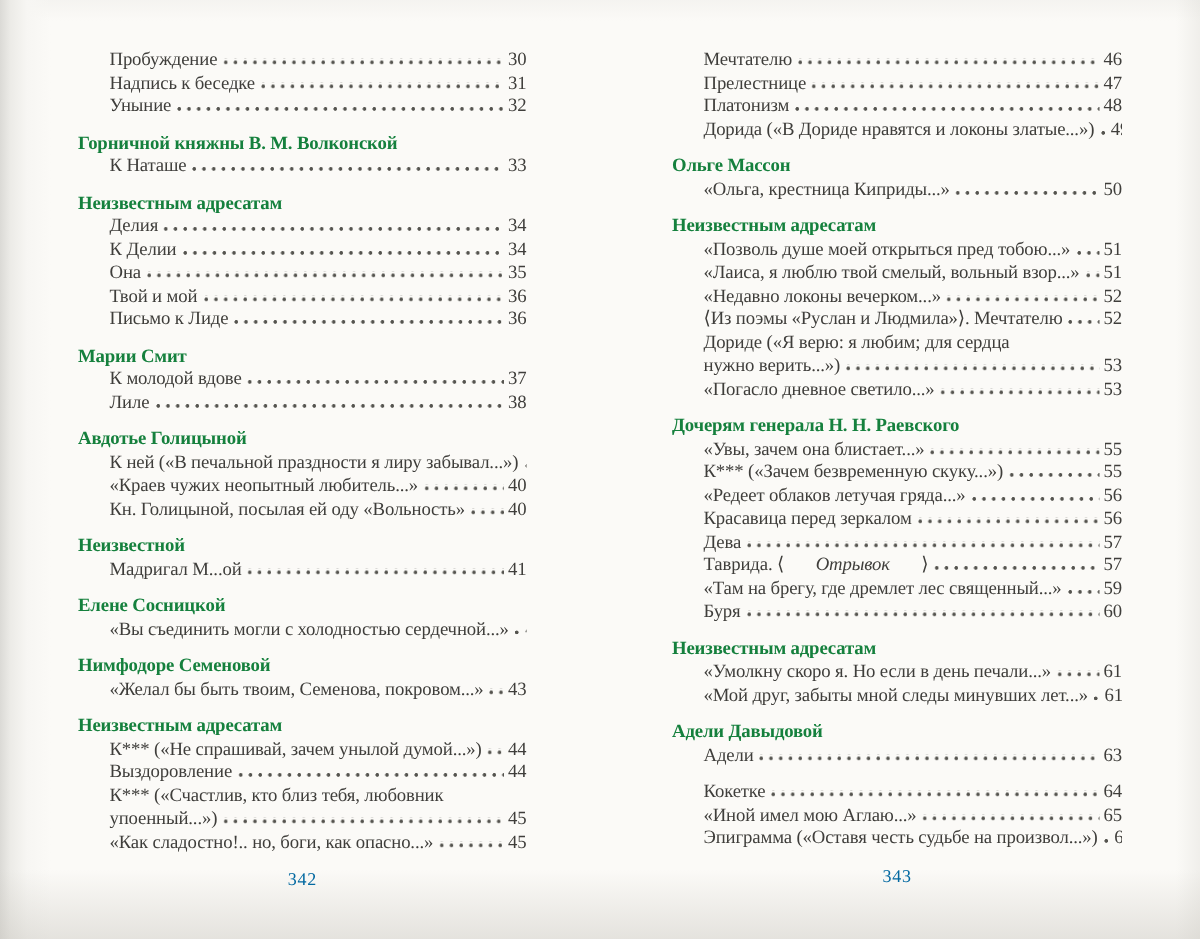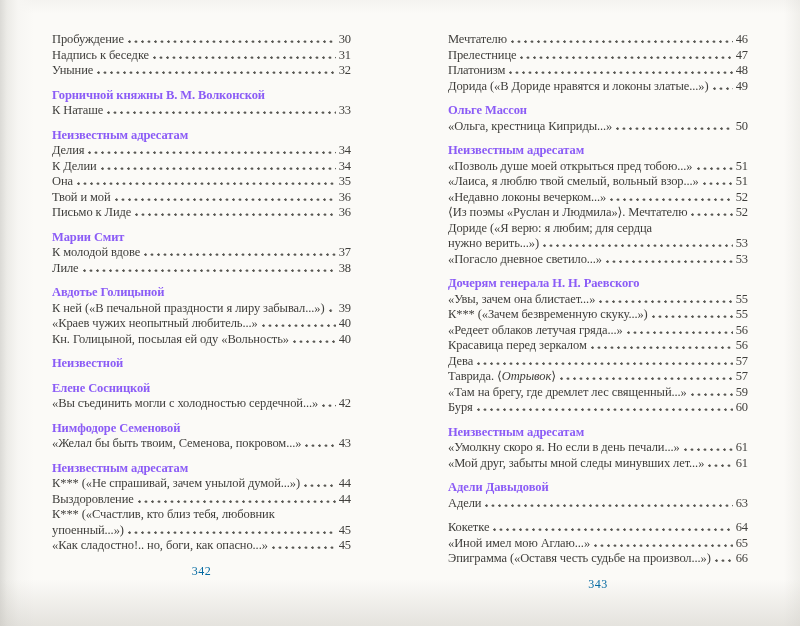--- a/index.html
+++ b/index.html
@@ -18,26 +18,26 @@
       #fbfaf7;
   }
   .page-col{
     position:absolute;top:32px;color:#3f3e3b;
     font-size:12.5px;letter-spacing:-0.1px;
   }
   #pageL{left:52px;width:299px;}
   #pageR{left:448px;width:300px;}
   .toc-section + .toc-section{margin-top:9px;}
   .toc-heading{
-    font-weight:bold;color:#8b5cf6;line-height:15.5px;white-space:nowrap;
+    font-weight:bold;color:#15803d;line-height:15.5px;white-space:nowrap;
   }
   .entry{
     display:flex;align-items:baseline;line-height:15.5px;overflow:hidden;
   }
-  .entry .t, .entry em, .entry .post{white-space:nowrap;}
+  .entry .t, .entry em, .entry .post{white-space:nowrap;margin-left:21px;}
   .entry em{font-style:italic;}
   .leader{
     flex:1;min-width:4px;height:4px;margin:0 3px 0 4px;
     background:radial-gradient(circle at 1.5px 2.6px, #55544f 1px, rgba(85,84,79,0) 1.45px);
     background-size:6.5px 4px;background-repeat:repeat-x;
   }
   .pnum{text-align:right;}
   .folio{
     margin-top:10px;text-align:center;font-size:12px;color:#0369a1;
     letter-spacing:0.5px;
@@ -128,20 +128,25 @@
         <span class="pnum">40</span>
       </div>
       <div class="entry">
         <span class="t">Кн. Голицыной, посылая ей оду «Вольность»</span>
         <span class="leader"></span>
         <span class="pnum">40</span>
       </div>
     </div>
     <div class="toc-section">
       <div class="toc-heading">Неизвестной</div>
+      <div class="entry">
+        <span class="t">Мадригал М...ой</span>
+        <span class="leader"></span>
+        <span class="pnum">41</span>
+      </div>
     </div>
     <div class="toc-section">
       <div class="toc-heading">Елене Сосницкой</div>
       <div class="entry">
         <span class="t">«Вы съединить могли с холодностью сердечной...»</span>
         <span class="leader"></span>
         <span class="pnum">42</span>
       </div>
     </div>
     <div class="toc-section">

